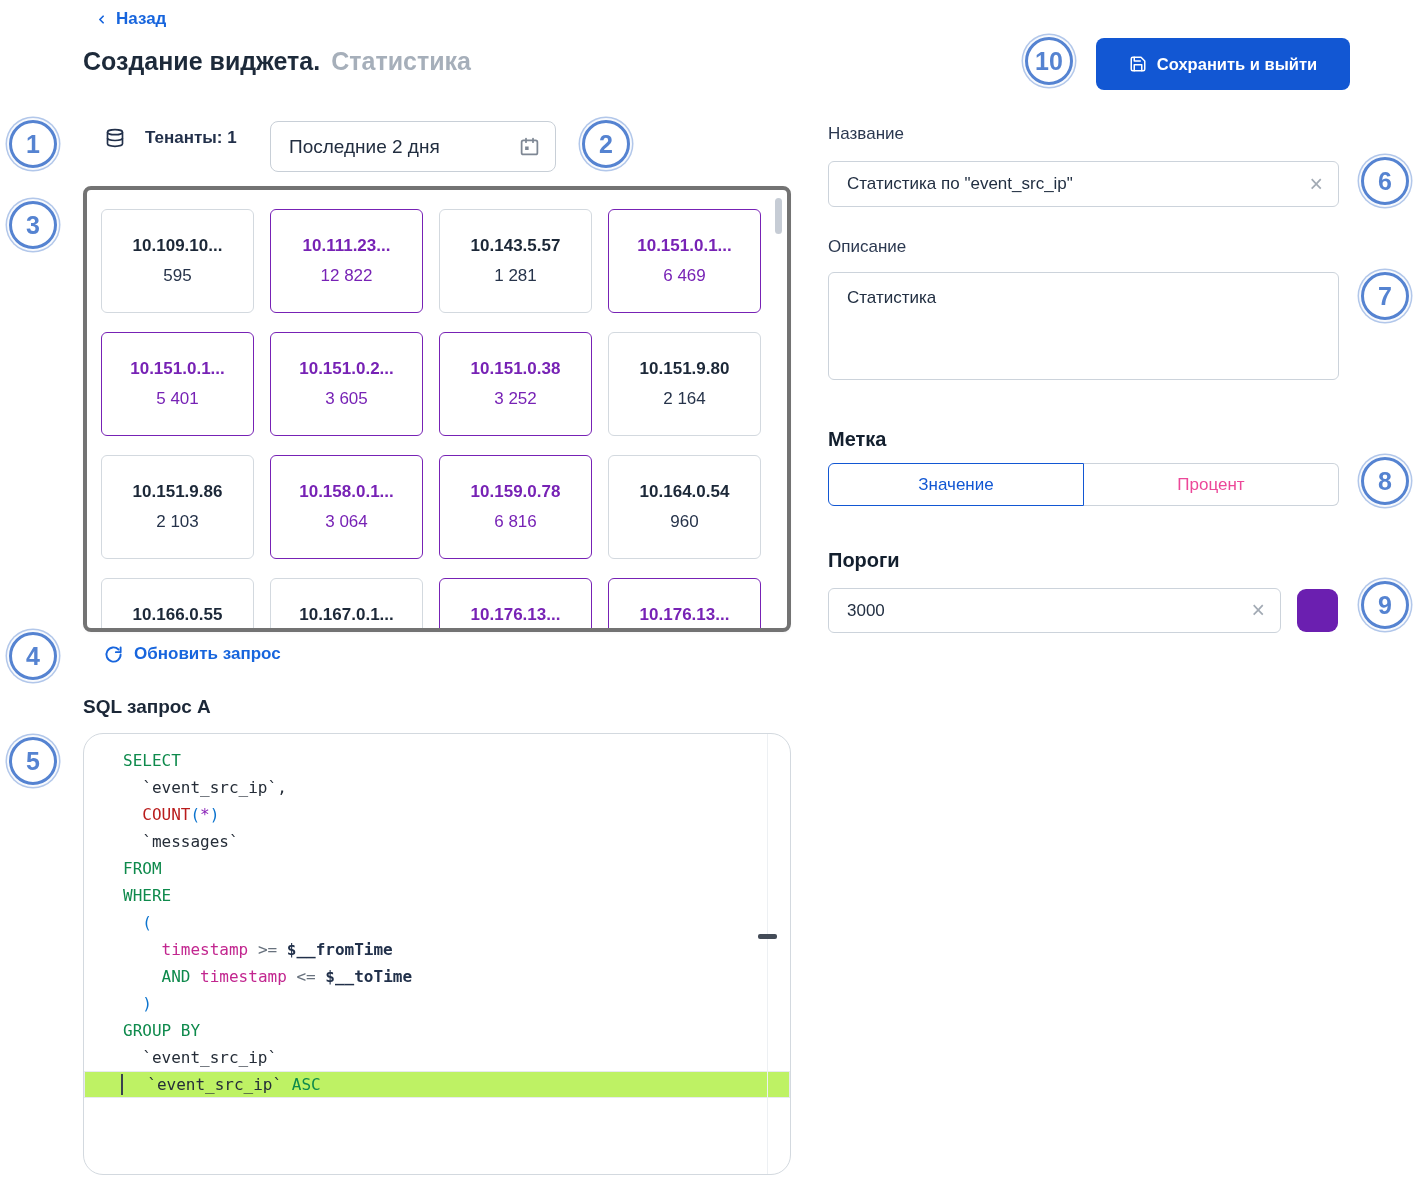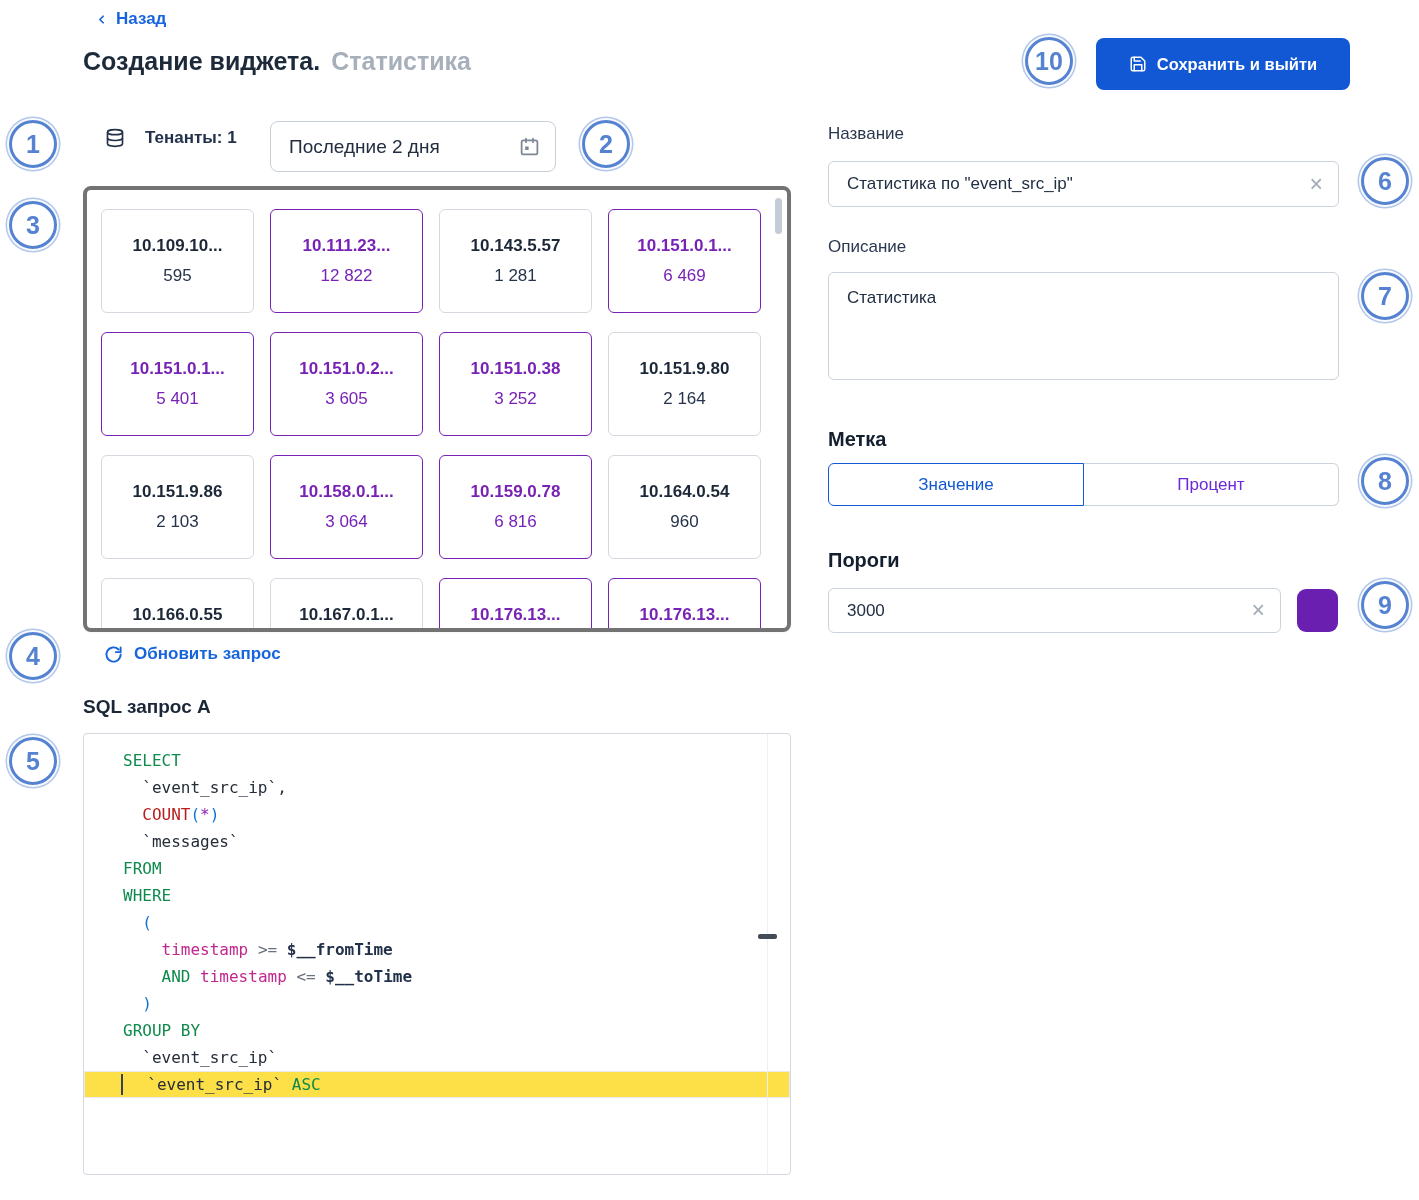--- a/index.html
+++ b/index.html
@@ -43,25 +43,25 @@
   .card-ip { font-size:17px; font-weight:bold; color:#1c2838; }
   .card-value { font-size:17px; color:#26334a; min-height:20px; }
   .card.hl .card-ip, .card.hl .card-value { color:var(--accent-purple,#7722b5); }
   .scroll-thumb { position:absolute; right:5px; top:8px; width:7px; height:36px; border-radius:4px; background:#c6ccd5; }
 
   
   .refresh { position:absolute; left:104px; top:644px; display:flex; align-items:center; gap:11px;
     color:var(--link-blue,#1765dd); font-size:17px; font-weight:bold; cursor:pointer; text-decoration:none; }
   .sql-title { position:absolute; left:83px; top:696px; font-size:19px; font-weight:bold; color:#1b2737; }
   .sql-editor { position:absolute; left:83px; top:733px; width:708px; height:442px;
-    border:1px solid #d3d9df; border-radius:4px; background:#fff; overflow:hidden; }
+    border:1px solid #d3d9df; border-radius:20px; background:#fff; overflow:hidden; }
   .sql-code { position:absolute; left:0; top:13px; width:100%;
     font-family:"DejaVu Sans Mono", monospace; font-size:16px; line-height:27px; }
   .sql-line { white-space:pre; padding-left:39px; }
-  .sql-line.current { background:#fde047; box-shadow:inset 0 0 0 1px #e7eaee; position:relative;padding-left:44px; }
+  .sql-line.current { background:#bef264; box-shadow:inset 0 0 0 1px #e7eaee; position:relative;padding-left:44px; }
   .sql-line.current::before { content:""; position:absolute; left:37px; top:3px; bottom:3px; width:2px; background:#39424f; }
   .tk-kw { color:#0e8a4c; }
   .tk-id { color:#252d38; }
   .tk-fn { color:#b91c1c; }
   .tk-pr { color:#0d74ce; }
   .tk-st { color:#8a23b8; }
   .tk-fd { color:#c2268f; }
   .tk-op { color:#68727e; }
   .tk-vr { color:#21304a; font-weight:bold; }
   .sql-divider { position:absolute; right:22px; top:0; bottom:0; width:1px; background:#edf0f3; }
@@ -76,21 +76,21 @@
     font-size:17px; color:#222f42; cursor:text; }
   .name-input { left:828px; top:161px; width:511px; height:46px; }
   .clear { color:#a2aab4; font-size:23px; line-height:1; cursor:pointer; font-weight:normal; }
   .textarea { position:absolute; left:828px; top:272px; width:511px; height:108px;
     border:1px solid #ccd3db; border-radius:6px; background:#fff; padding:15px 18px;
     font-size:17px; color:#222f42; cursor:text; }
   .section-h { position:absolute; left:828px; font-size:20px; font-weight:bold; color:#131f2e; }
   .h-label { top:428px; }
   .h-thresh { top:549px; }
   .segmented { position:absolute; left:828px; top:463px; width:511px; height:43px; display:flex; }
-  .seg { flex:1; background:#fff; border:1px solid #ccd3db; font-size:17px; color:#6d28d9;
+  .seg { flex:1; background:#fff; border:1px solid #ccd3db; font-size:17px; color:#ec4899;
     font-family:inherit; cursor:pointer; }
   .seg:first-child { border-radius:6px 0 0 6px; }
   .seg:last-child { border-radius:0 6px 6px 0; border-left:none; }
   .seg.selected { border:1.5px solid var(--accent-blue,#1257d3); color:var(--accent-blue,#1257d3); }
   .thresh-input { left:828px; top:588px; width:453px; height:45px; }
   .swatch { position:absolute; left:1297px; top:589px; width:41px; height:43px; border-radius:9px;
     background:var(--swatch-purple,#6b1fb0); border:none; cursor:pointer; }
 
   
   .callout { position:absolute; width:48px; height:48px; border-radius:50%; background:#fff;

